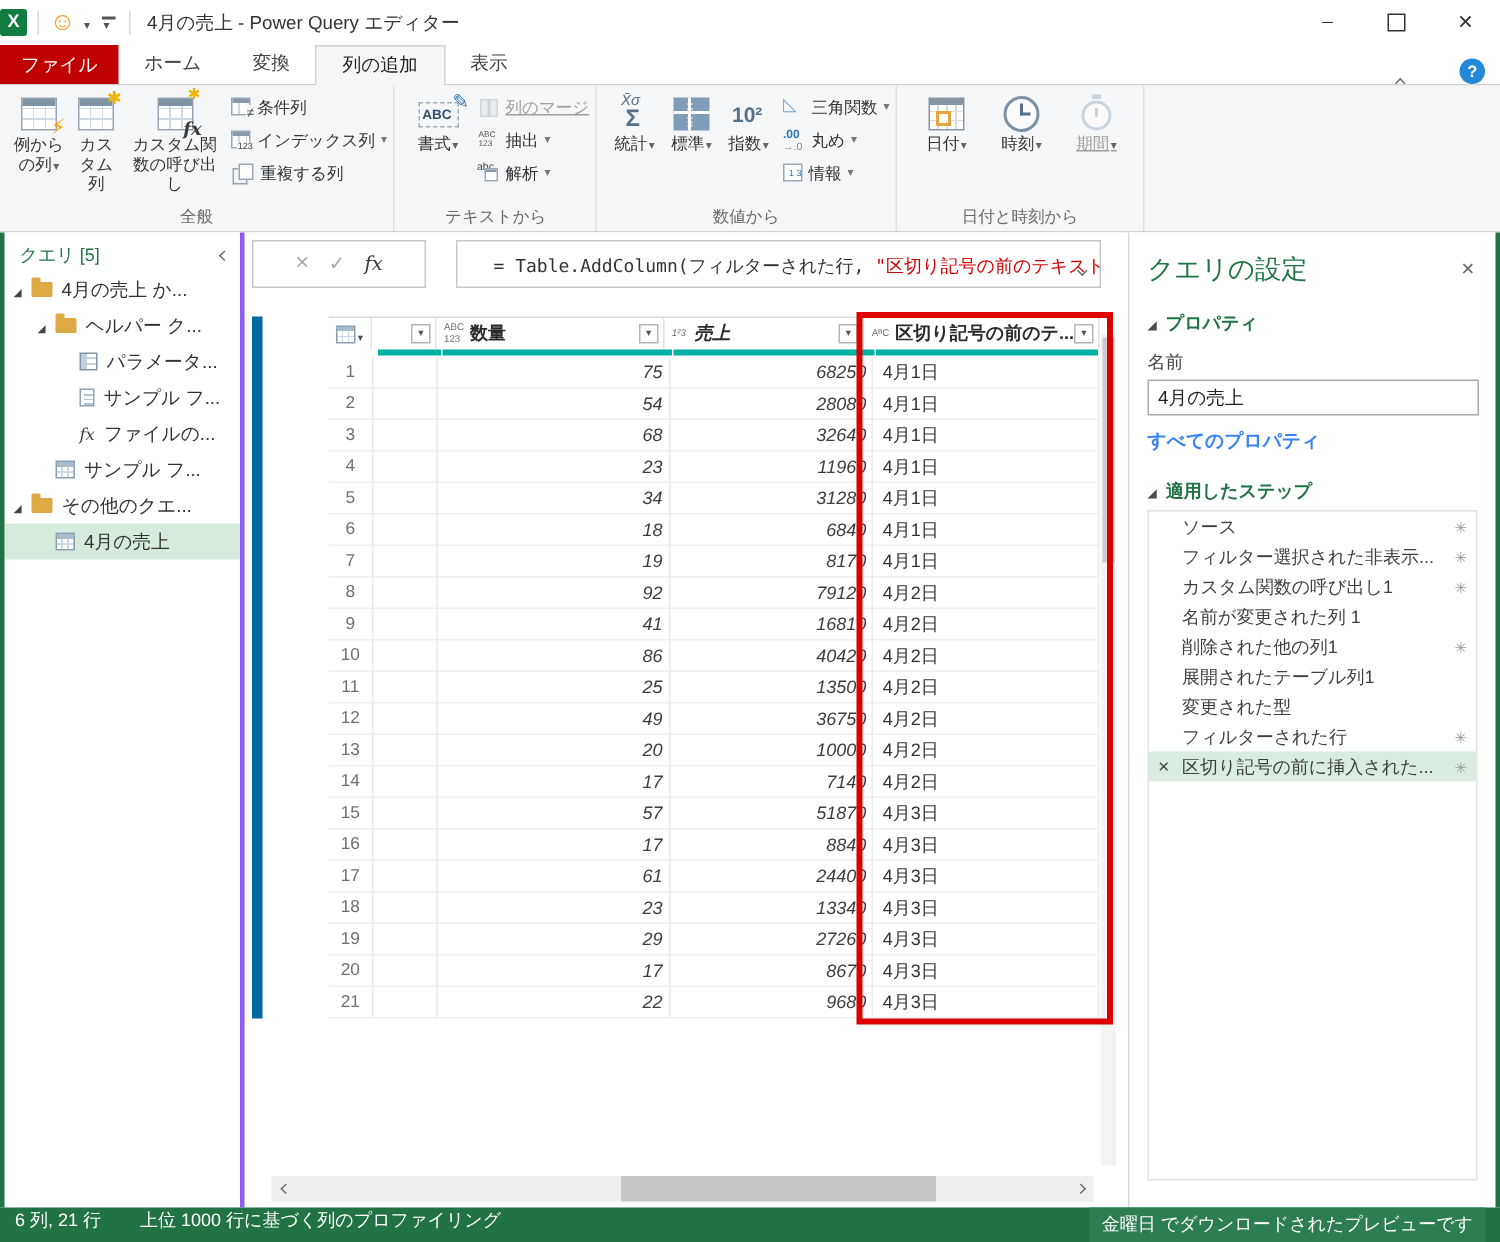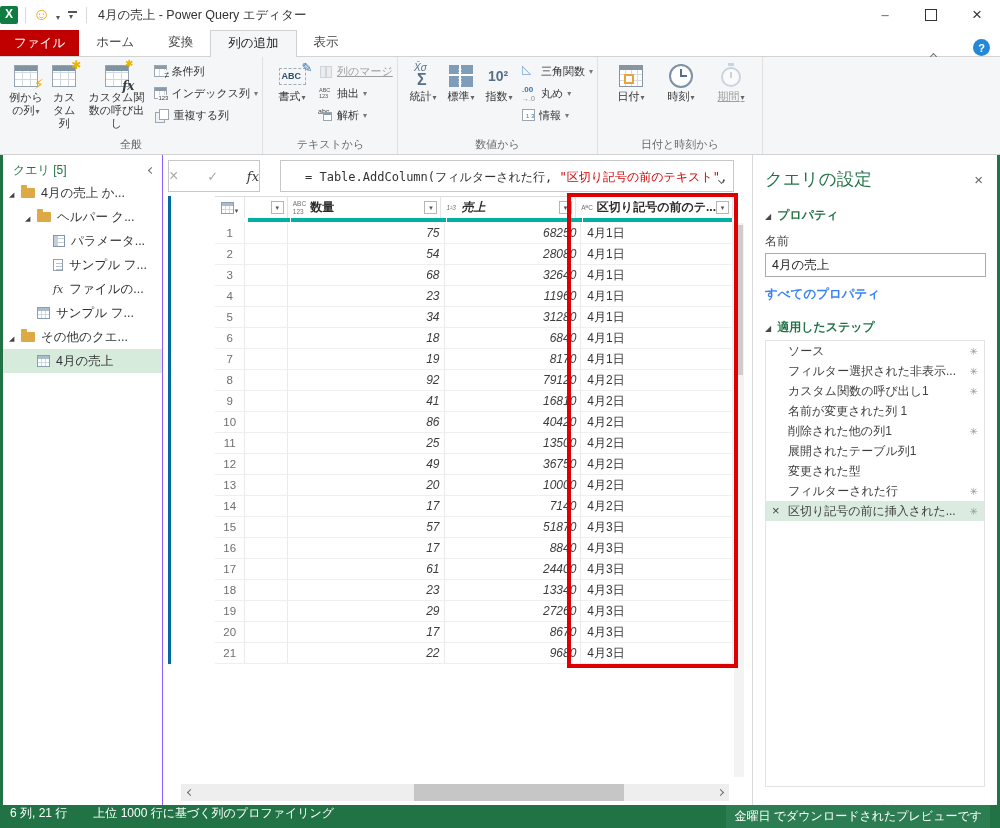--- a/index.html
+++ b/index.html
@@ -110,21 +110,21 @@
   .sround::after { content:"→.0"; position:absolute; left:0; bottom:-2px; font-size:7px; color:#888; }
   .sinfo { border:1px solid #9aa7b2; background:#fff; width:13px; height:12px; margin-top:1px; }
   .sinfo::after { content:"1 3"; position:absolute; left:3px; top:3px; font-size:6px; color:#2e75b6; }
 
   
   .main { position:absolute; top:155px; left:0; right:0; bottom:23px; background:#fff; }
   .gedge { position:absolute; top:0; bottom:0; width:3px; background:#217346; z-index:6; }
   .gedge.l { left:0; } .gedge.r { right:0; }
 
   
-  .sidebar { position:absolute; left:3px; top:0; bottom:0; width:160px; background:#fff; border-right:1px solid #8b5cf6; }
+  .sidebar { position:absolute; left:3px; top:0; bottom:0; width:160px; background:#fff; border-right:3px solid #8b5cf6; }
   .sb-head { height:26px; display:flex; align-items:center; padding:4px 8px 0 10px; font-size:12px; color:#217346; }
   .sb-head .chev { margin-left:auto; }
   .qitem { height:24px; display:flex; align-items:center; font-size:12.5px; color:#333; cursor:pointer; padding-right:2px; }
   .qitem[data-indent="1"] { padding-left:6px; } .qitem[data-indent="2"] { padding-left:22px; }
   .qitem[data-indent="3"] { padding-left:38px; }
   .qitem.selected { background:#d7ebdd; }
   .tw { width:12px; flex:none; } .tw::before { content:"◢"; font-size:7px; color:#444; }
   .tico2 { margin-right:6px; flex:none; display:inline-block; }
   .qlbl { white-space:nowrap; overflow:hidden; }
   [data-icon="folder-icon"] { width:14px; height:10px; background:#dda944; border-radius:1px; position:relative; }
@@ -138,32 +138,32 @@
     background-size:6px 8px; background-repeat:no-repeat; background-position:2px 2px; }
   [data-icon="function-icon"]::before { content:"fx"; font:italic 11px "DejaVu Serif",serif; color:#3f3f3f; }
   [data-icon="table-icon"] { width:13px; height:12px; border:1px solid #8aa0b2; background-color:#fff;
     background-image:linear-gradient(#a9bccb 3px,transparent 3px),
       repeating-linear-gradient(90deg,transparent 0 3px,#cdd8e0 3px 4px),
       repeating-linear-gradient(0deg,transparent 0 3px,#cdd8e0 3px 4px); }
 
   
   .content { position:absolute; left:167px; right:252px; top:0; bottom:0; background:#fff; }
   .fbar { position:absolute; top:5px; left:1px; right:14px; height:32px; display:flex; }
-  .fbox { width:92px; border:1px solid #c8c8c8; background:#fff; display:flex; align-items:center;
-    justify-content:space-between; gap:13px; flex:none; }
+  .fbox { width:116px; border:1px solid #c8c8c8; background:#fff; display:flex; align-items:center;
+    justify-content:center; gap:13px; flex:none; }
   .fic { cursor:pointer; color:#a9a9a9; font-size:13px; }
   .fic.cncl::before { content:"×"; font-size:16px; }
   .fic.ok::before { content:"✓"; }
   .fic.fxsym { color:#3a3a3a; font:italic 13px "DejaVu Serif",serif; }
   .finput { flex:1; border:1px solid #c8c8c8; margin-left:20px; background:#fff; position:relative;
     font:12px "DejaVu Sans Mono",monospace; padding:8px 26px 0 24px; white-space:nowrap; overflow:hidden; }
   .fstr { color:#d40000; }
   .fchev { position:absolute; right:9px; top:11px; cursor:pointer; }
 
-  .grid { position:absolute; top:41px; left:1px; width:565px; border-left:3px solid #0369a1;padding-left:44px; }
+  .grid { position:absolute; top:56px; left:1px; width:565px; border-left:7px solid #0369a1;padding-left:44px; }
   .ghead { display:flex; height:22px; border-top:1px solid #dcdcdc; background:#fff; }
   .gcorner { width:33px; display:flex; align-items:center; justify-content:center; gap:1px;
     border-right:1px solid #e4e4e4; cursor:pointer; }
   .cdd::after { content:"▾"; font-size:7px; color:#555; }
   .gcol { display:flex; align-items:center; padding:0 3px; border-right:1px solid #e4e4e4; cursor:pointer; }
   .gcol[data-k="blank"] { width:47px; } .gcol[data-k="qty"] { width:170px; }
   .gcol[data-k="sales"] { width:149px;font-style:italic; } .gcol[data-k="text"] { width:165px; }
   .tico { display:flex; flex-direction:column; justify-content:center; margin:0 4px 0 2px; min-width:11px; }
   .t1, .t2 { display:block; font-size:6.5px; line-height:1.1; color:#707070; white-space:nowrap; }
   .clabel { font-weight:bold; font-size:12px; color:#2b2b2b; flex:1; white-space:nowrap; overflow:hidden; }

